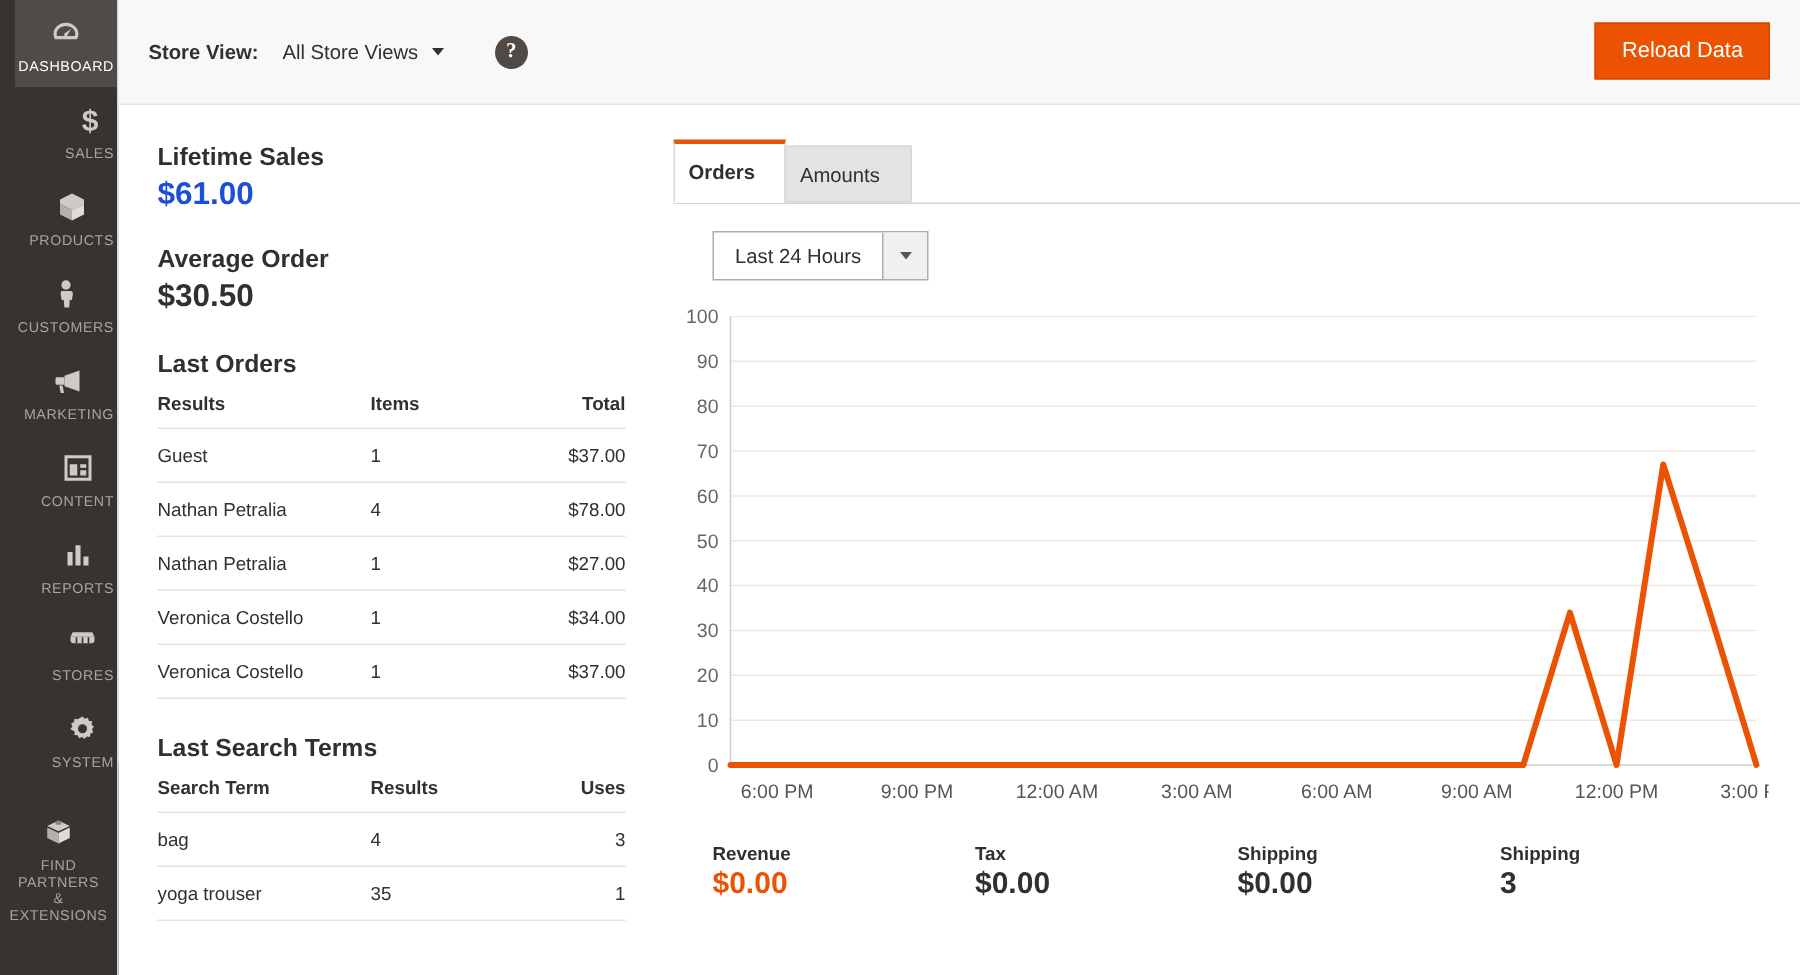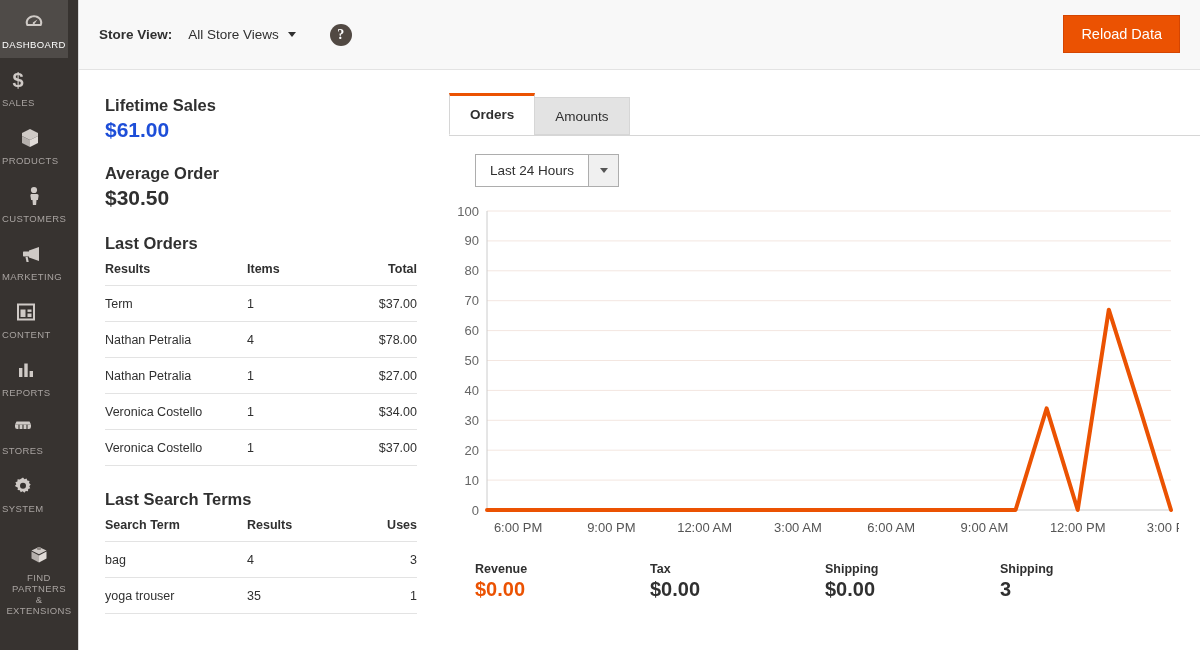--- a/index.html
+++ b/index.html
@@ -10,21 +10,21 @@
     overflow: hidden;
   }
   .app { display: flex; width: 1200px; height: 650px; }
 
   
   .sidebar {
     width: 79px; min-width: 79px; height: 650px;
     background: #373330;
     border-right: 1px solid #d8d8d8;
     display: flex; flex-direction: column;
-    align-items: flex-start;
+    align-items: flex-end;
     padding-top: 0;
   }
   .nav-item {
     display: flex; flex-direction: column;
     align-items: center; justify-content: flex-start;
     padding: 9px 2px 8px 2px;
     cursor: pointer;
     min-height: 55px;
   }
   .nav-item.active { background: #4f4b48; }
@@ -130,21 +130,21 @@
   
   .right-col { flex: 1; padding: 24px 0 0 8px; position: relative; }
   .tabs {
     display: flex; align-items: flex-end;
     border-bottom: 1px solid #d6d6d6;
     padding-left: 0;
     height: 42px;
   }
   .tab {
     font-size: 13.5px; color: #303030;
-    padding: 11px 20px 10px 20px;
+    padding: 11px 20px 10px 9px;
     cursor: pointer; position: relative;
     border: 1px solid #d6d6d6;
     background: #e3e3e3;
     margin-right: -1px;
     height: 38px;
     display: flex; align-items: center;
   }
   .tab.active {
     background: #ffffff;
     border-bottom: 1px solid #ffffff;
@@ -334,21 +334,21 @@
         <table class="dash-table">
           <thead>
             <tr>
               <th>Results</th>
               <th class="col-mid">Items</th>
               <th class="right col-end">Total</th>
             </tr>
           </thead>
           <tbody>
             <tr>
-              <td>Term</td>
+              <td>Guest</td>
               <td>1</td>
               <td class="right">$37.00</td>
             </tr>
             <tr>
               <td>Nathan Petralia</td>
               <td>4</td>
               <td class="right">$78.00</td>
             </tr>
             <tr>
               <td>Nathan Petralia</td>

